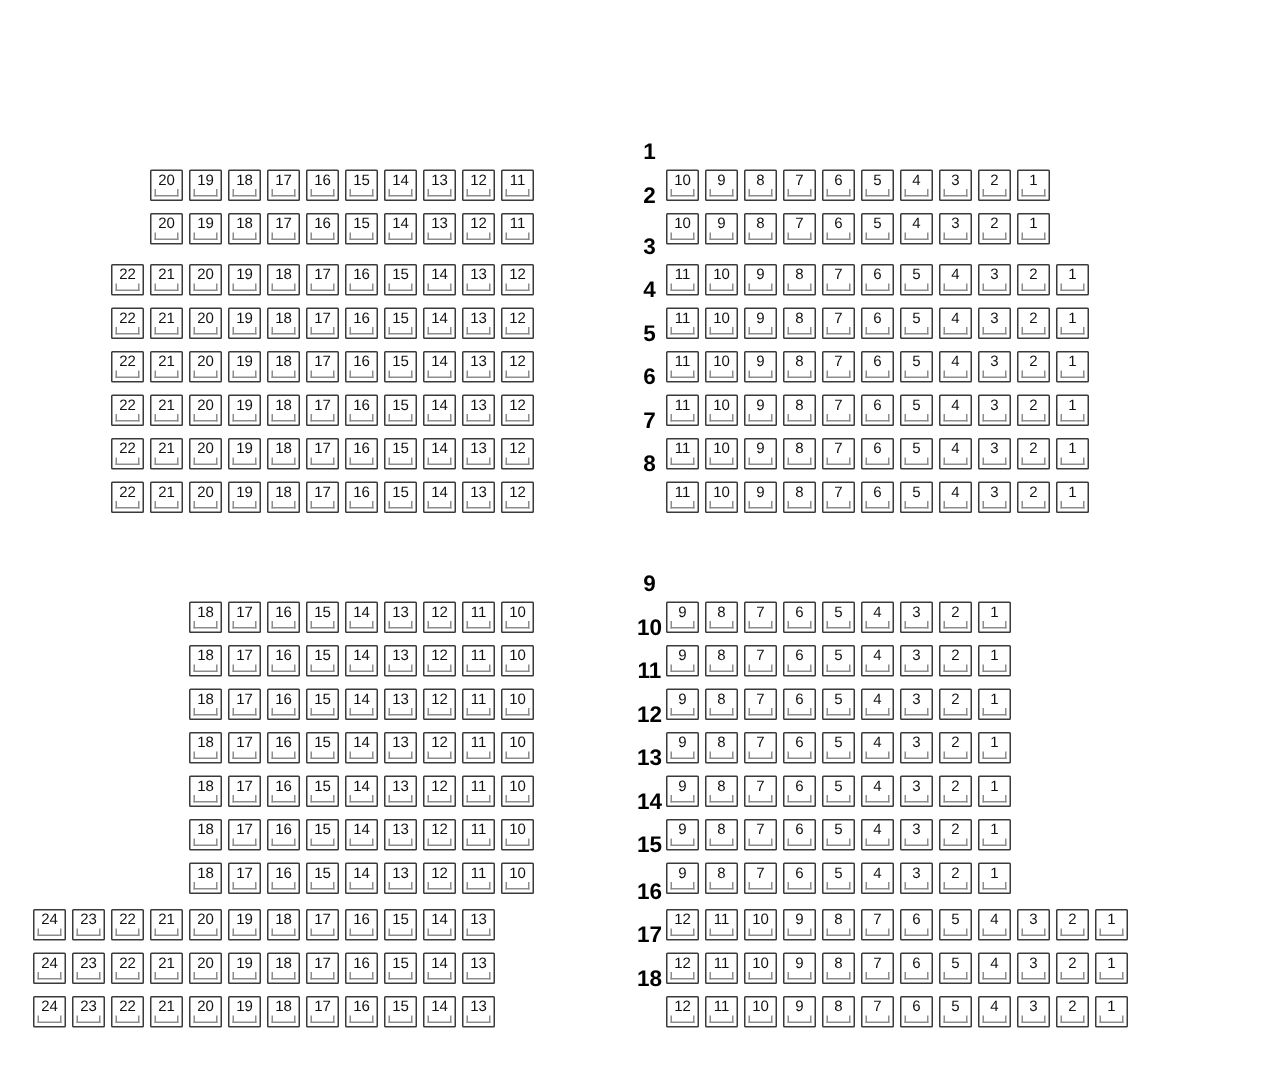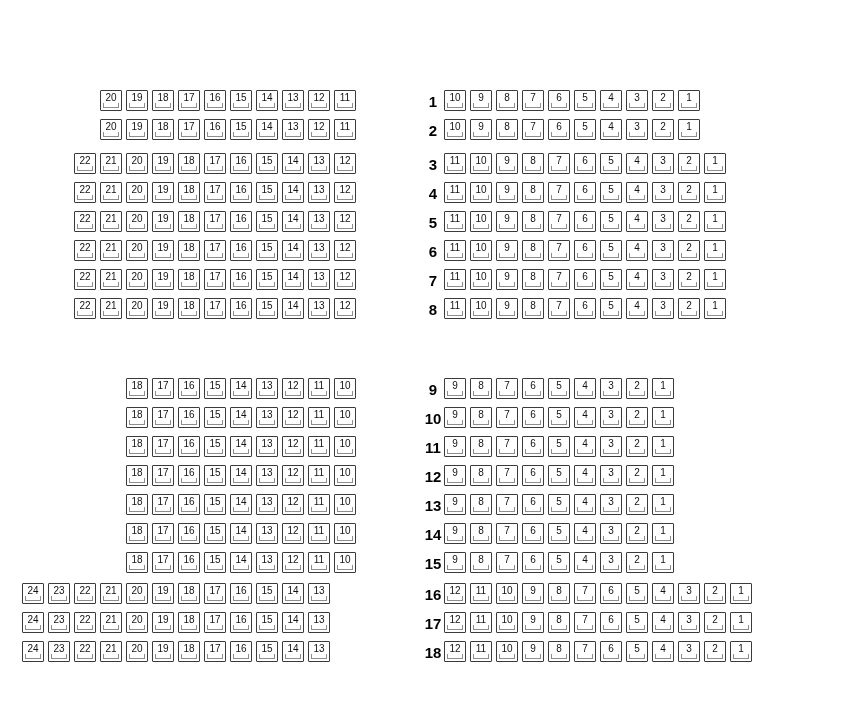--- a/index.html
+++ b/index.html
@@ -17,22 +17,23 @@
   .seatmap {
     position: absolute;
     left: 0;
     top: 0;
     width: 850px;
     height: 710px;
   }
   .row {
     position: absolute;
     display: flex;
-    align-items: flex-start;
+    align-items: center;
     height: 22px;
+    margin-top: 22px;
   }
   .seat {
     width: 22px;
     height: 21px;
     margin-right: 4px;
     border: 1px solid #3a3a3a;
     background: #ffffff;
     box-sizing: border-box;
     display: flex;
     align-items: flex-start;

